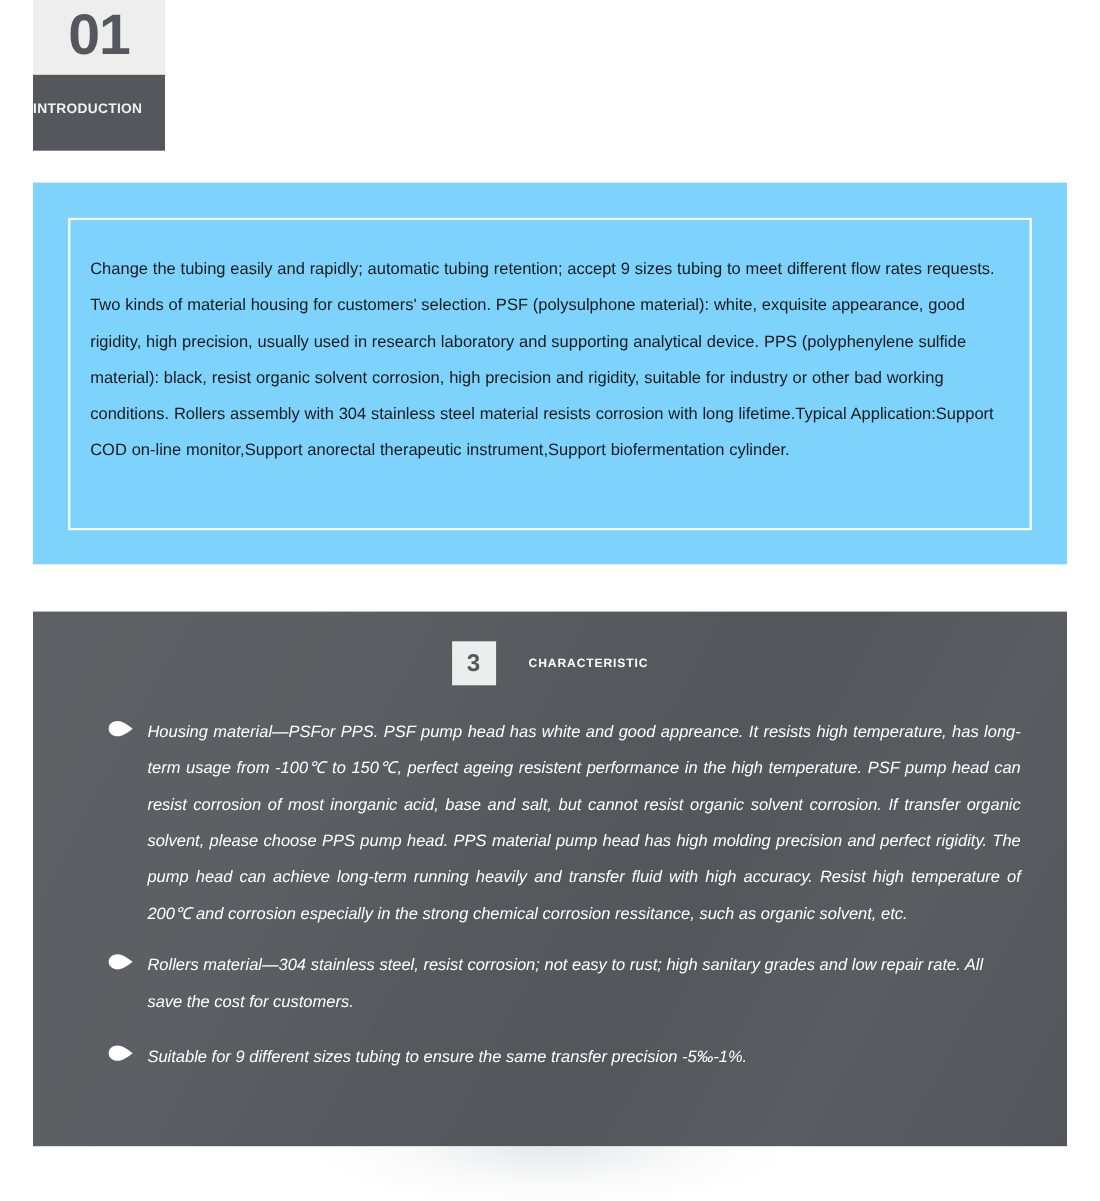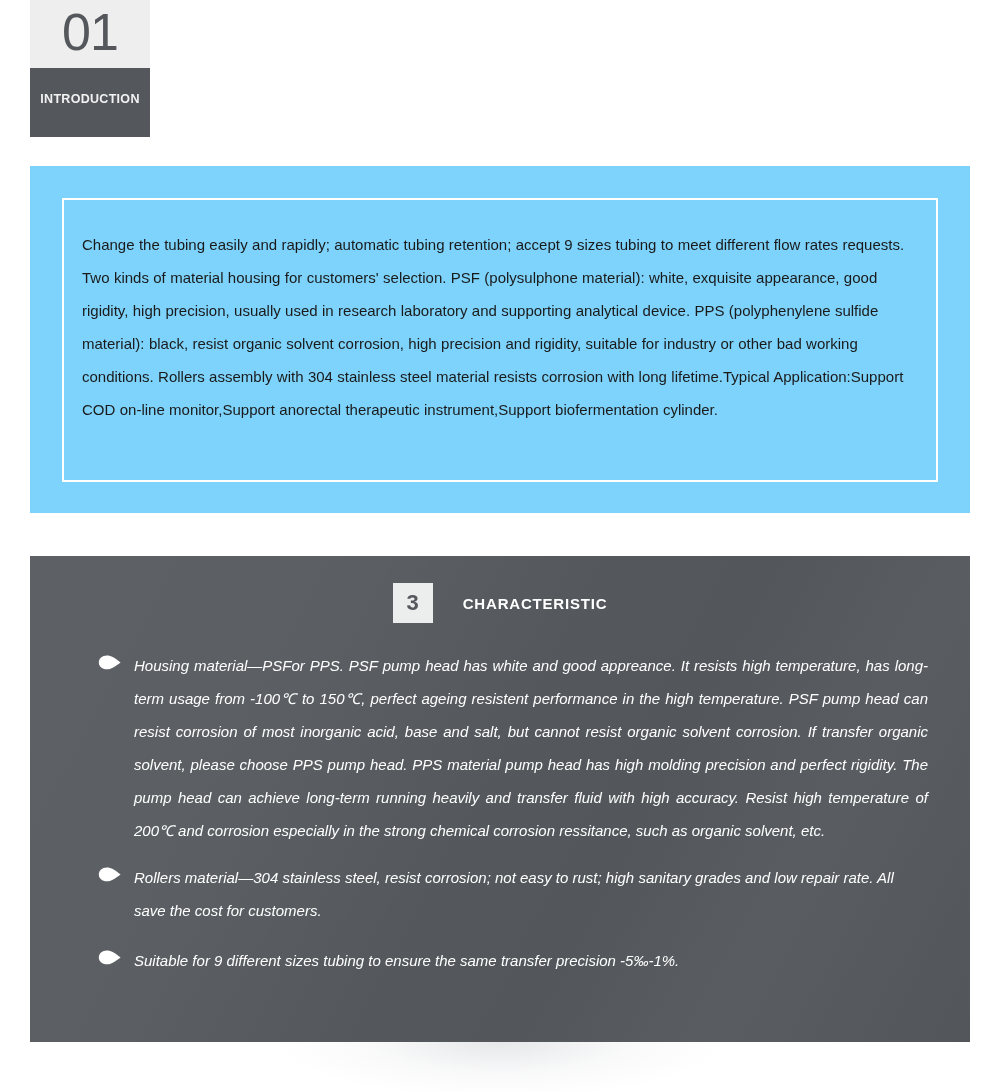--- a/index.html
+++ b/index.html
@@ -31,33 +31,33 @@
     width: 120px;
     height: 68px;
     background: #eeeeee;
     display: flex;
     align-items: center;
     justify-content: center;
   }
   .badge-number span {
     font-family: "Liberation Sans", sans-serif;
     font-size: 52px;
-    font-weight: normal;
+    font-weight: bold;
     color: #54585c;
     letter-spacing: -1px;
     line-height: 1;
     transform: translateY(-2px);
   }
   .badge-label {
     width: 120px;
     height: 69px;
     background: #54585c;
     display: flex;
     align-items: center;
-    justify-content: center;
+    justify-content: flex-start;
   }
   .badge-label span {
     font-size: 12.5px;
     font-weight: bold;
     color: #f2f2f2;
     letter-spacing: 0.3px;
     line-height: 1;
     transform: translateY(-3px);
   }
 
@@ -124,21 +124,21 @@
     justify-content: center;
     margin-right: 30px;
   }
   .char-num span {
     font-size: 22px;
     font-weight: bold;
     color: #54585c;
     line-height: 1;
   }
   .char-title {
-    font-size: 15px;
+    font-size: 11px;
     font-weight: bold;
     color: #ffffff;
     letter-spacing: 0.8px;
   }
 
   
   .bullets {
     position: absolute;
     left: 68px;
     top: 93px;

